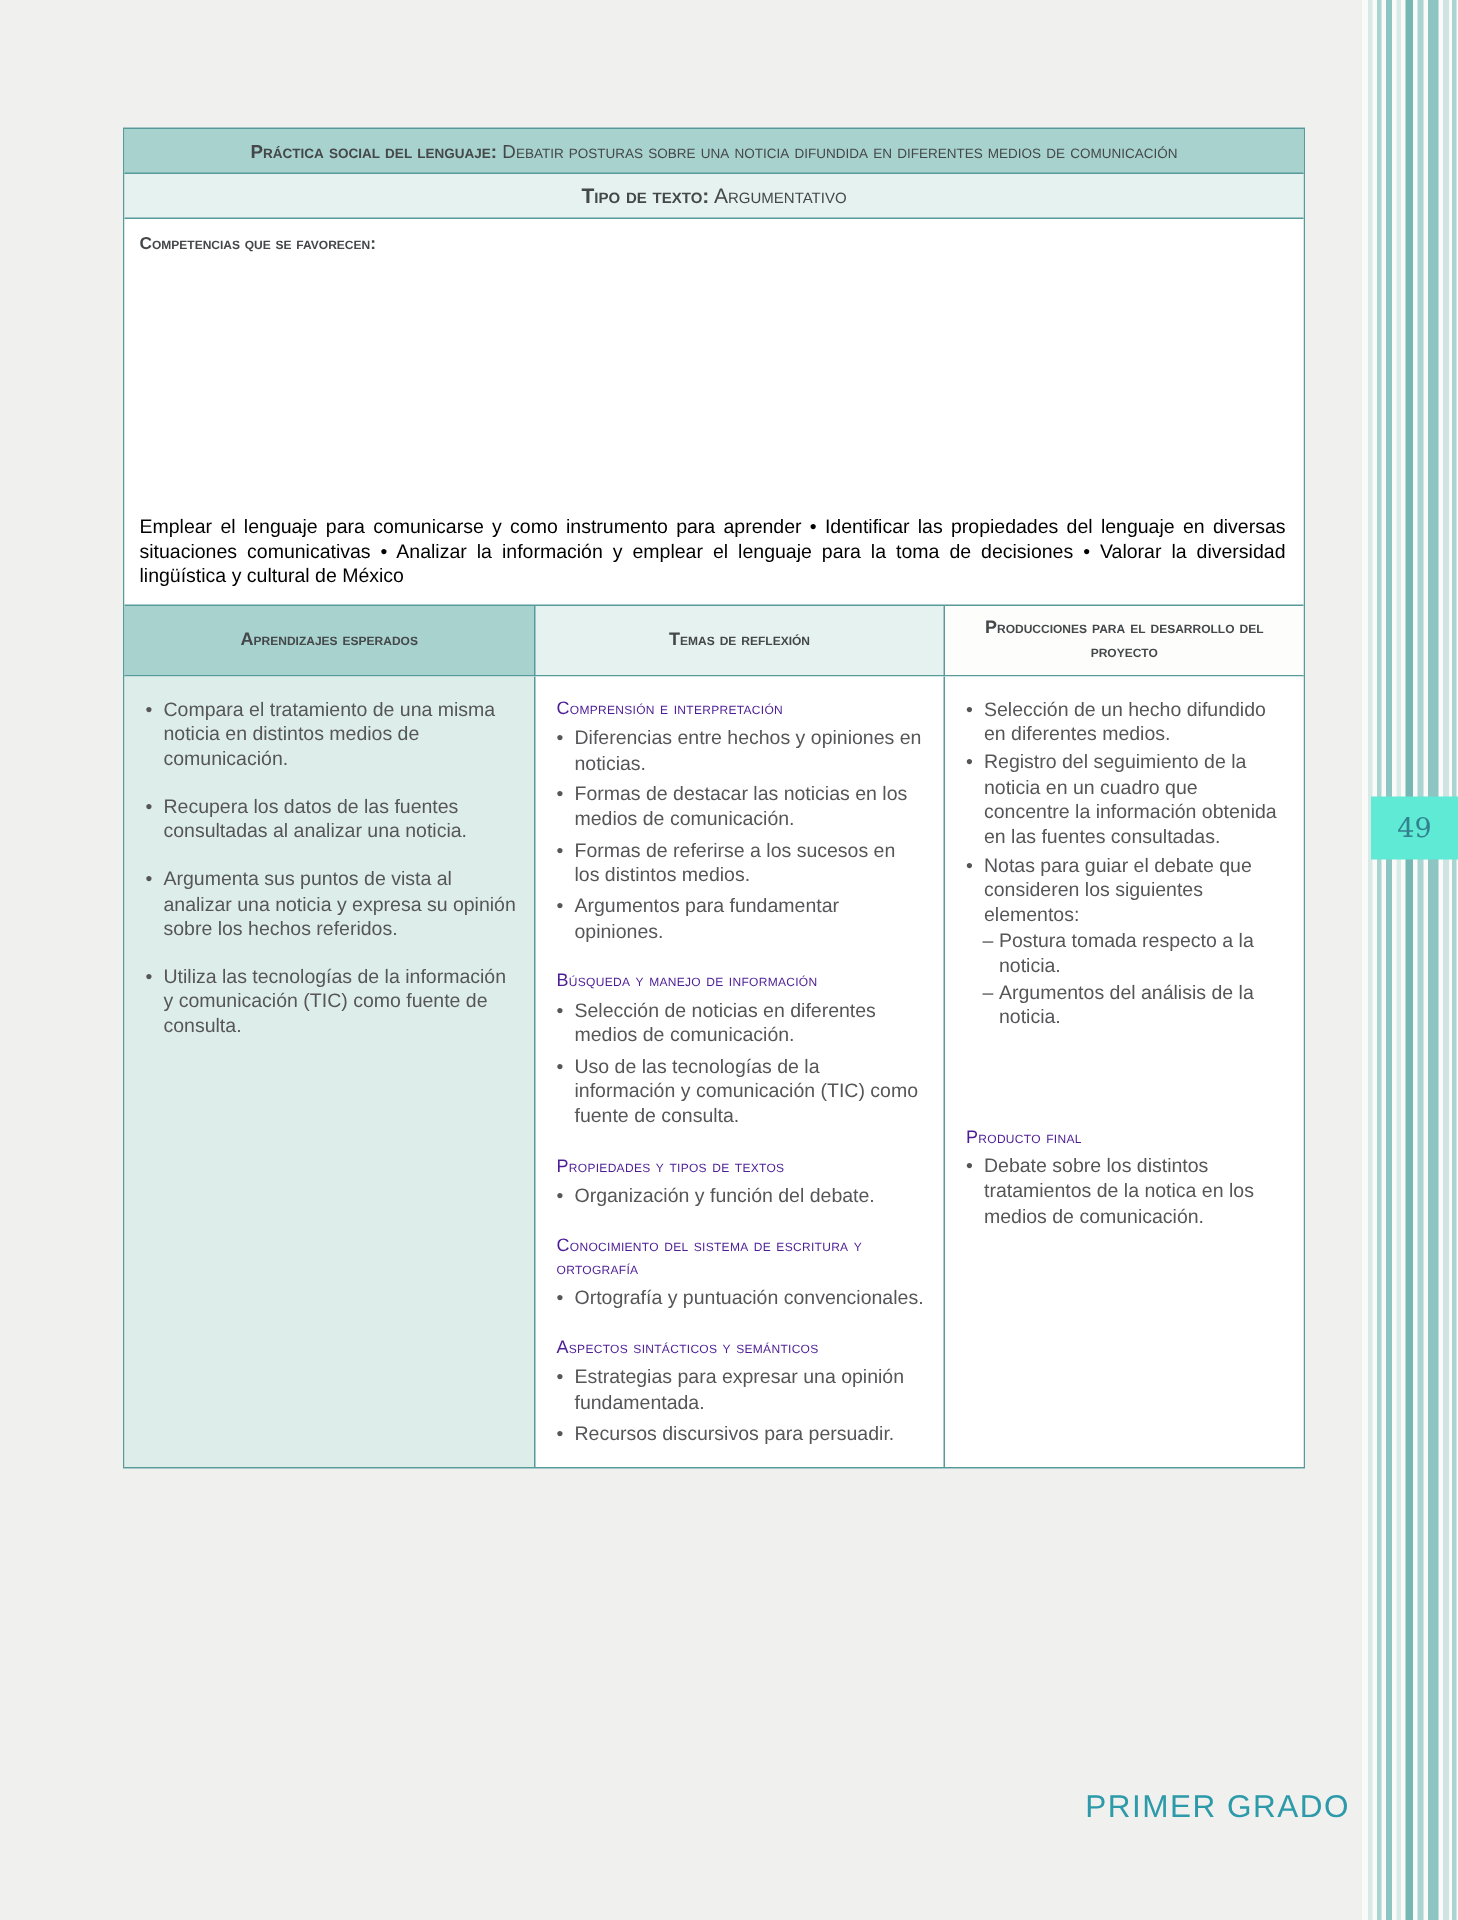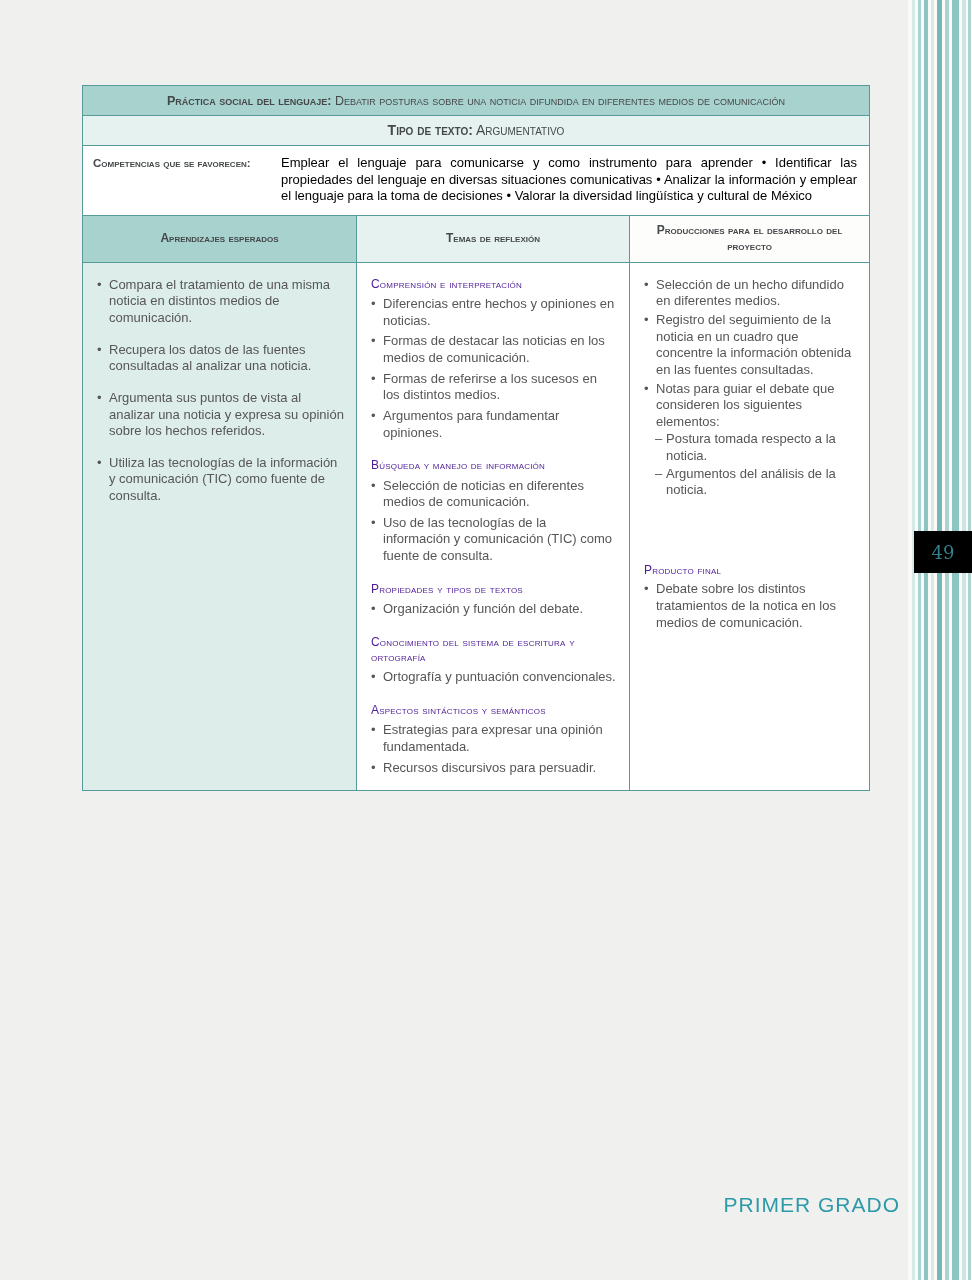--- a/index.html
+++ b/index.html
@@ -25,21 +25,21 @@
   .s4 { left:23px; width:3px; background:#d8eae8; }
   .s5 { left:29px; width:5px; background:#74b7b4; }
   .s6 { left:37px; width:4px; background:#aad4d1; }
   .s7 { left:44px; width:7px; background:#8cc5c2; }
   .s8 { left:54px; width:4px; background:#cfe4e2; }
   .s9 { left:60px; width:3px; background:#aad4d1; }
 
   .page-number-box {
     position:absolute; top:531px; right:0;
     width:58px; height:42px;
-    background:#000000;
+    background:#5eead4;
     display:flex; align-items:center; justify-content:center;
   }
   .page-number {
     font-family:"DejaVu Serif", serif;
     font-size:18px; color:#33808f;
   }
 
   
   .doc-table {
     position:absolute; left:82px; top:85px; width:788px;
@@ -68,20 +68,21 @@
     color:#45484a;
     border-bottom:1px solid #569a99;
   }
   .row-tipo .lbl { font-weight:600; }
 
   .row-competencias {
     background:#ffffff;
     display:flex;
     padding:9px 12px 10px 10px;
     border-bottom:1px solid #569a99;
+    flex-direction:column;
   }
   .row-competencias .lbl {
     flex:0 0 188px;
     font-variant:small-caps;
     font-size:11.5px;
     color:#45484a;
     font-weight:600;
     padding-top:1px;
   }
   .row-competencias .txt {

